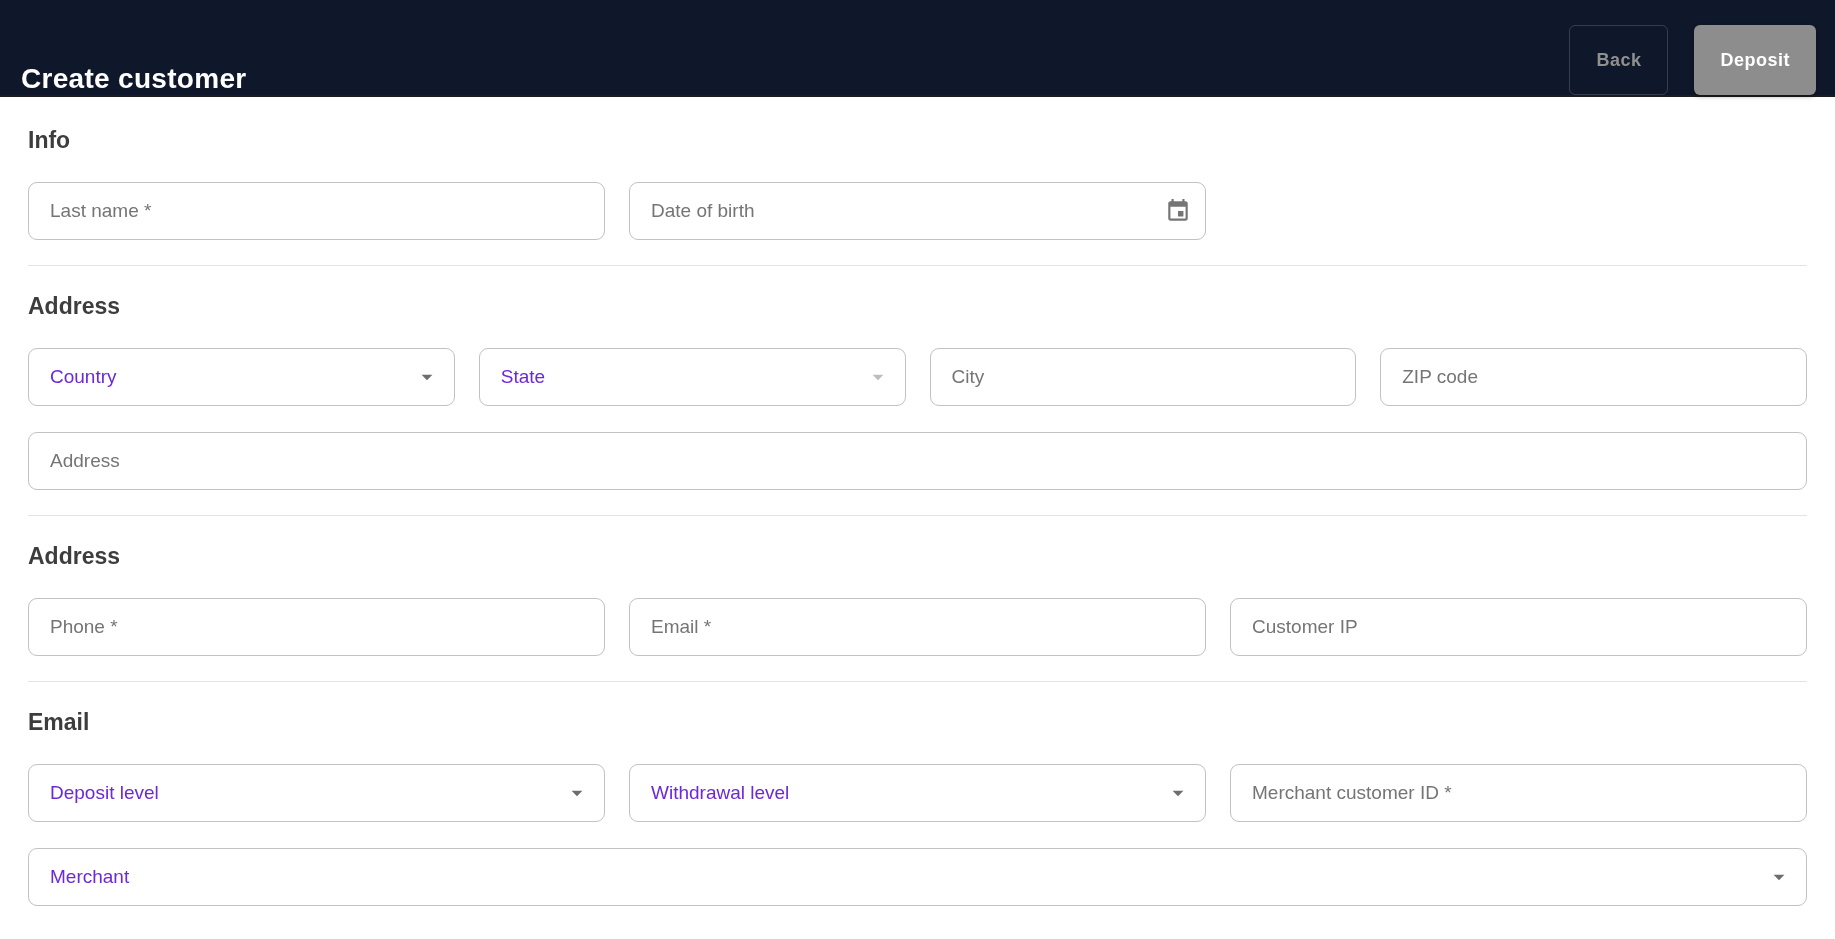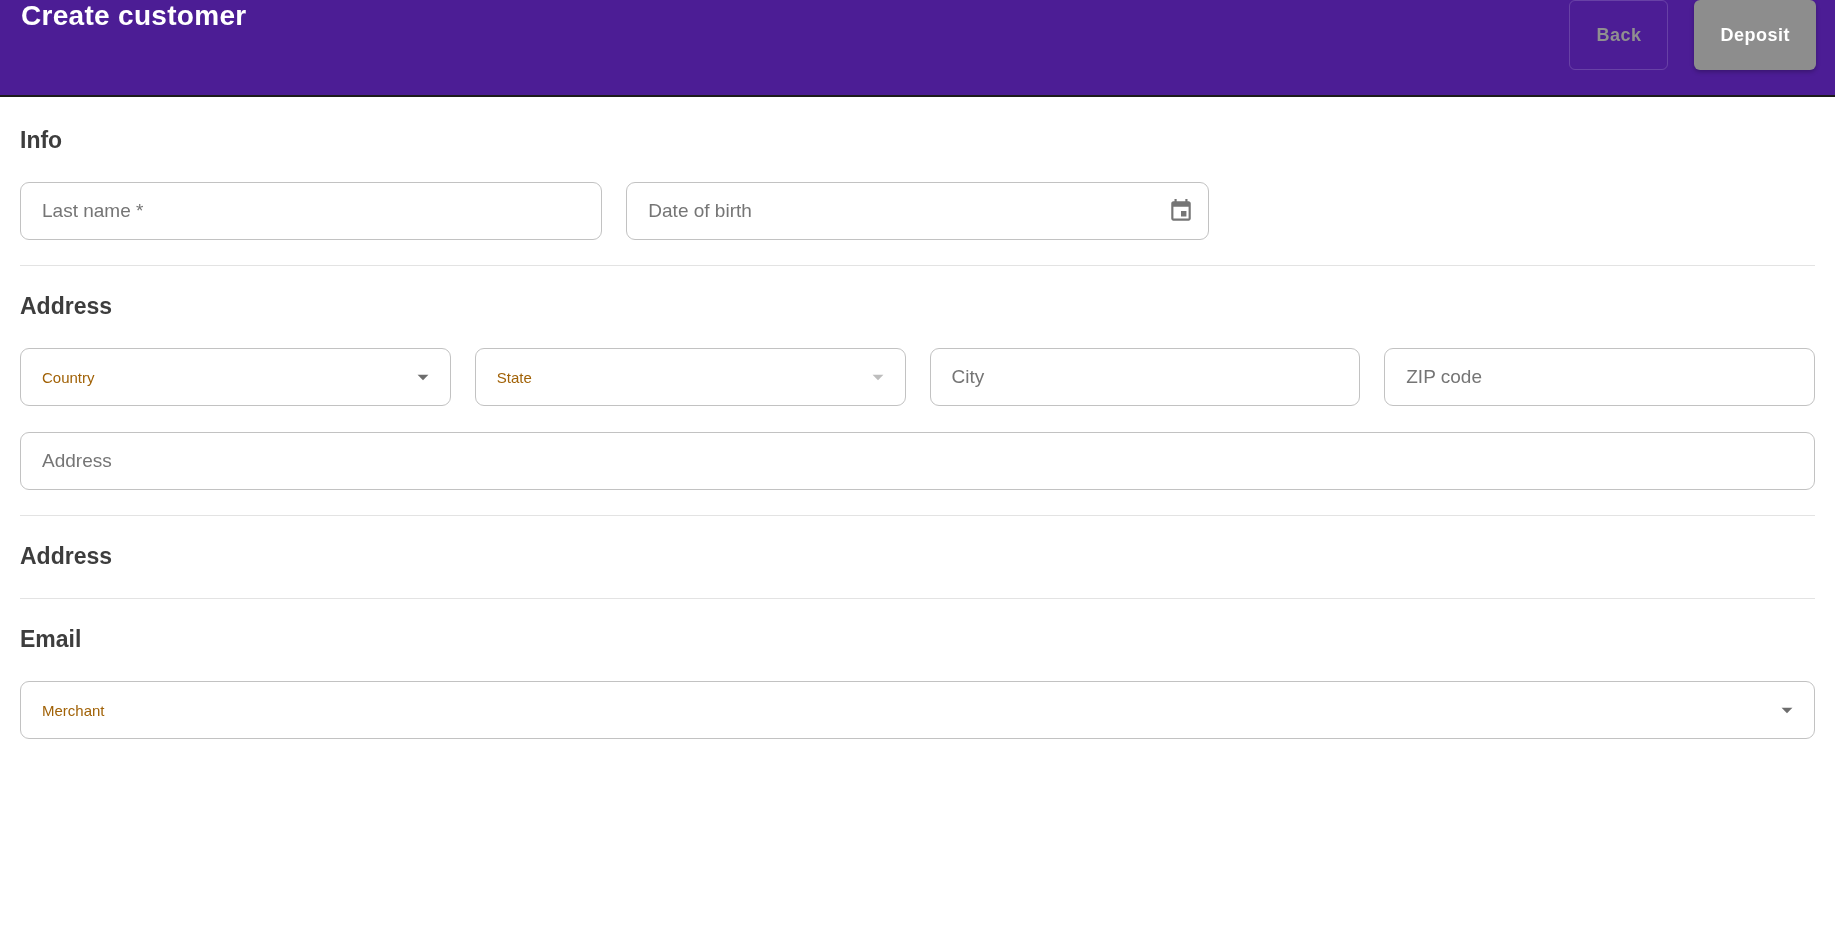--- a/index.html
+++ b/index.html
@@ -6,24 +6,24 @@
   html, body {
     width: 1835px; height: 939px;
     background: #ffffff;
     font-family: "Liberation Sans", "DejaVu Sans", sans-serif;
     overflow: hidden;
   }
   
   .app-header {
     position: relative;
     height: 97px;
-    background: #4c1d95;
+    background: #0f172a;
     border-bottom: 2px solid #1c1c1c;
     display: flex;
-    align-items: flex-start;
+    align-items: flex-end;
     padding: 0 19px 0 21px;
   }
   .app-header h1 {
     color: #ffffff;
     font-size: 28px;
     font-weight: 700;
     letter-spacing: 0.3px;
   }
   .header-actions {
     margin-left: auto;
@@ -47,21 +47,21 @@
     border: 1px solid rgba(255,255,255,0.16);
     color: #909090;
     cursor: default;
   }
   .btn-create {
     background: #8d8d8d;
     color: #ffffff;
     box-shadow: 0 2px 4px rgba(0,0,0,0.25);
   }
   
-  main { padding: 0 20px; margin-top: 8px; }
+  main { padding: 0 28px; margin-top: 8px; }
   .section-title {
     font-size: 23px;
     font-weight: 700;
     color: #3d3d3d;
     margin: 27px 0 28px 0;
     line-height: 27px;
   }
   .section-title.first { margin-top: 30px; }
   .row { display: grid; gap: 24px; }
   .row-3 { grid-template-columns: repeat(3, 1fr); }
@@ -83,22 +83,22 @@
     outline: none;
     background: transparent;
     font-family: inherit;
     font-size: 19px;
     color: #212121;
     padding: 0;
   }
   .field input::placeholder { color: #757575; opacity: 1; }
   .placeholder-text {
     flex: 1;
-    font-size: 15px;
-    color: #a16207;
+    font-size: 19px;
+    color: #6d28d9;
     white-space: nowrap;
     overflow: hidden;
   }
   .field.select { cursor: pointer; }
   .field.select.disabled { cursor: default; justify-content: flex-end; }
   .icon-btn {
     border: none; background: transparent; padding: 0;
     display: flex; align-items: center; justify-content: center;
     cursor: pointer;
   }
@@ -163,24 +163,52 @@
   </div>
   <div class="row">
     <div class="field">
       <input type="text" placeholder="Address" style="">
     </div>
   </div>
 
   <hr class="divider">
 
   <h2 class="section-title">Address</h2>
+  <div class="row row-3">
+    <div class="field">
+      <input type="text" placeholder="Phone *" style="">
+    </div>
+    <div class="field">
+      <input type="text" placeholder="Email *" style="">
+    </div>
+    <div class="field">
+      <input type="text" placeholder="Customer IP" style="">
+    </div>
+  </div>
 
   <hr class="divider">
 
   <h2 class="section-title">Email</h2>
+  <div class="row row-3">
+    <div class="field select" role="button">
+      <span class="placeholder-text">Deposit level</span>
+      <svg class="svg-icon" width="26" height="26" viewBox="0 0 24 24" fill="#6d6d6d">
+        <path d="M7 10l5 5 5-5z"></path>
+      </svg>
+    </div>
+    <div class="field select" role="button">
+      <span class="placeholder-text">Withdrawal level</span>
+      <svg class="svg-icon" width="26" height="26" viewBox="0 0 24 24" fill="#6d6d6d">
+        <path d="M7 10l5 5 5-5z"></path>
+      </svg>
+    </div>
+    <div class="field">
+      <input type="text" placeholder="Merchant customer ID *" style="">
+    </div>
+  </div>
   <div class="row">
     <div class="field select" role="button">
       <span class="placeholder-text">Merchant</span>
       <svg class="svg-icon" width="26" height="26" viewBox="0 0 24 24" fill="#6d6d6d">
         <path d="M7 10l5 5 5-5z"></path>
       </svg>
     </div>
   </div>
 
 </main>

